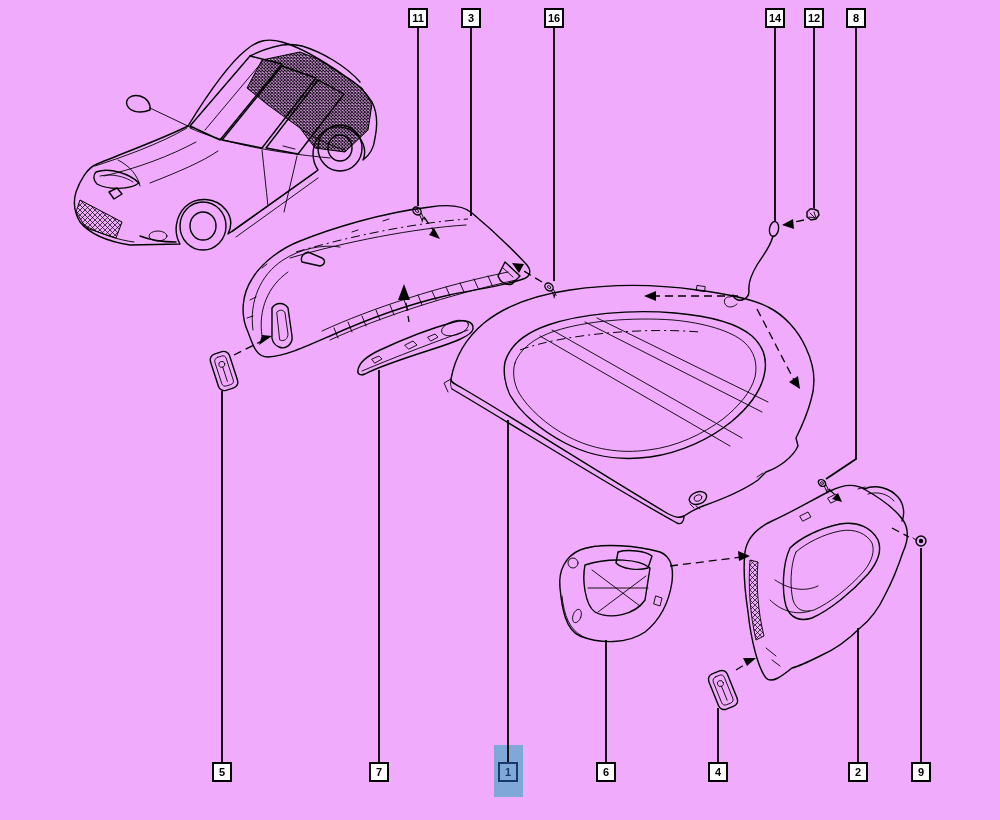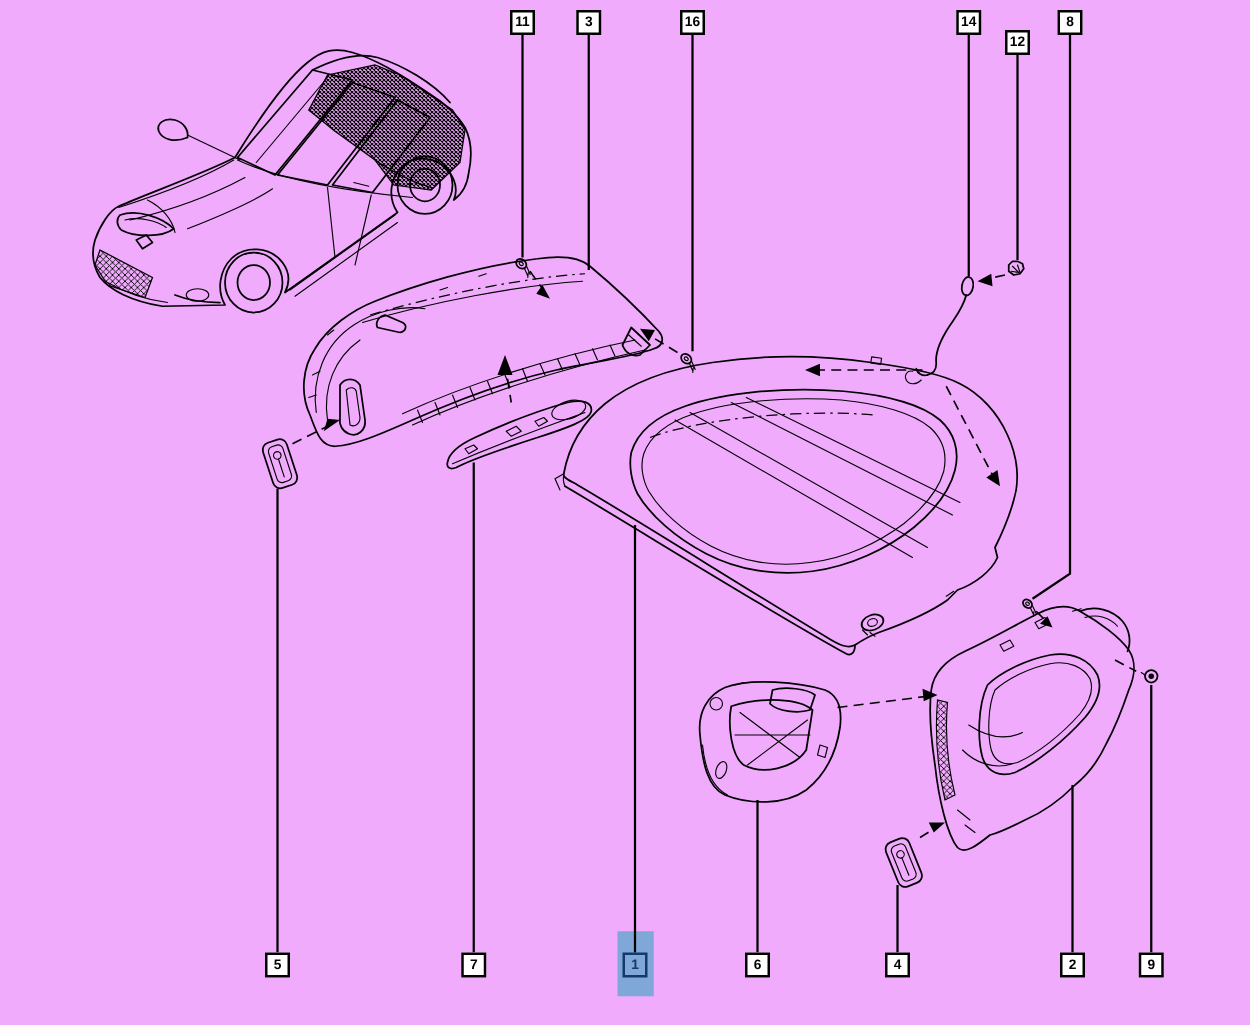--- a/index.html
+++ b/index.html
@@ -283,21 +283,21 @@
     <path class="lead" d="M718,762 V708"></path>
     <path class="lead" d="M858,762 V628"></path>
     <path class="lead" d="M921,762 V548"></path>
   </g>
 </svg>
 
 <div class="co" style="left:408px;top:8px">11</div>
 <div class="co" style="left:461px;top:8px">3</div>
 <div class="co" style="left:544px;top:8px">16</div>
 <div class="co" style="left:765px;top:8px">14</div>
-<div class="co" style="left:804px;top:24px">12</div>
+<div class="co" style="left:804px;top:8px">12</div>
 <div class="co" style="left:846px;top:8px">8</div>
 
 <div class="co" style="left:212px;top:762px">5</div>
 <div class="co" style="left:369px;top:762px">7</div>
 <div class="co sel" style="left:498px;top:762px">1</div>
 <div class="co" style="left:596px;top:762px">6</div>
 <div class="co" style="left:708px;top:762px">4</div>
 <div class="co" style="left:848px;top:762px">2</div>
 <div class="co" style="left:911px;top:762px">9</div>
 

